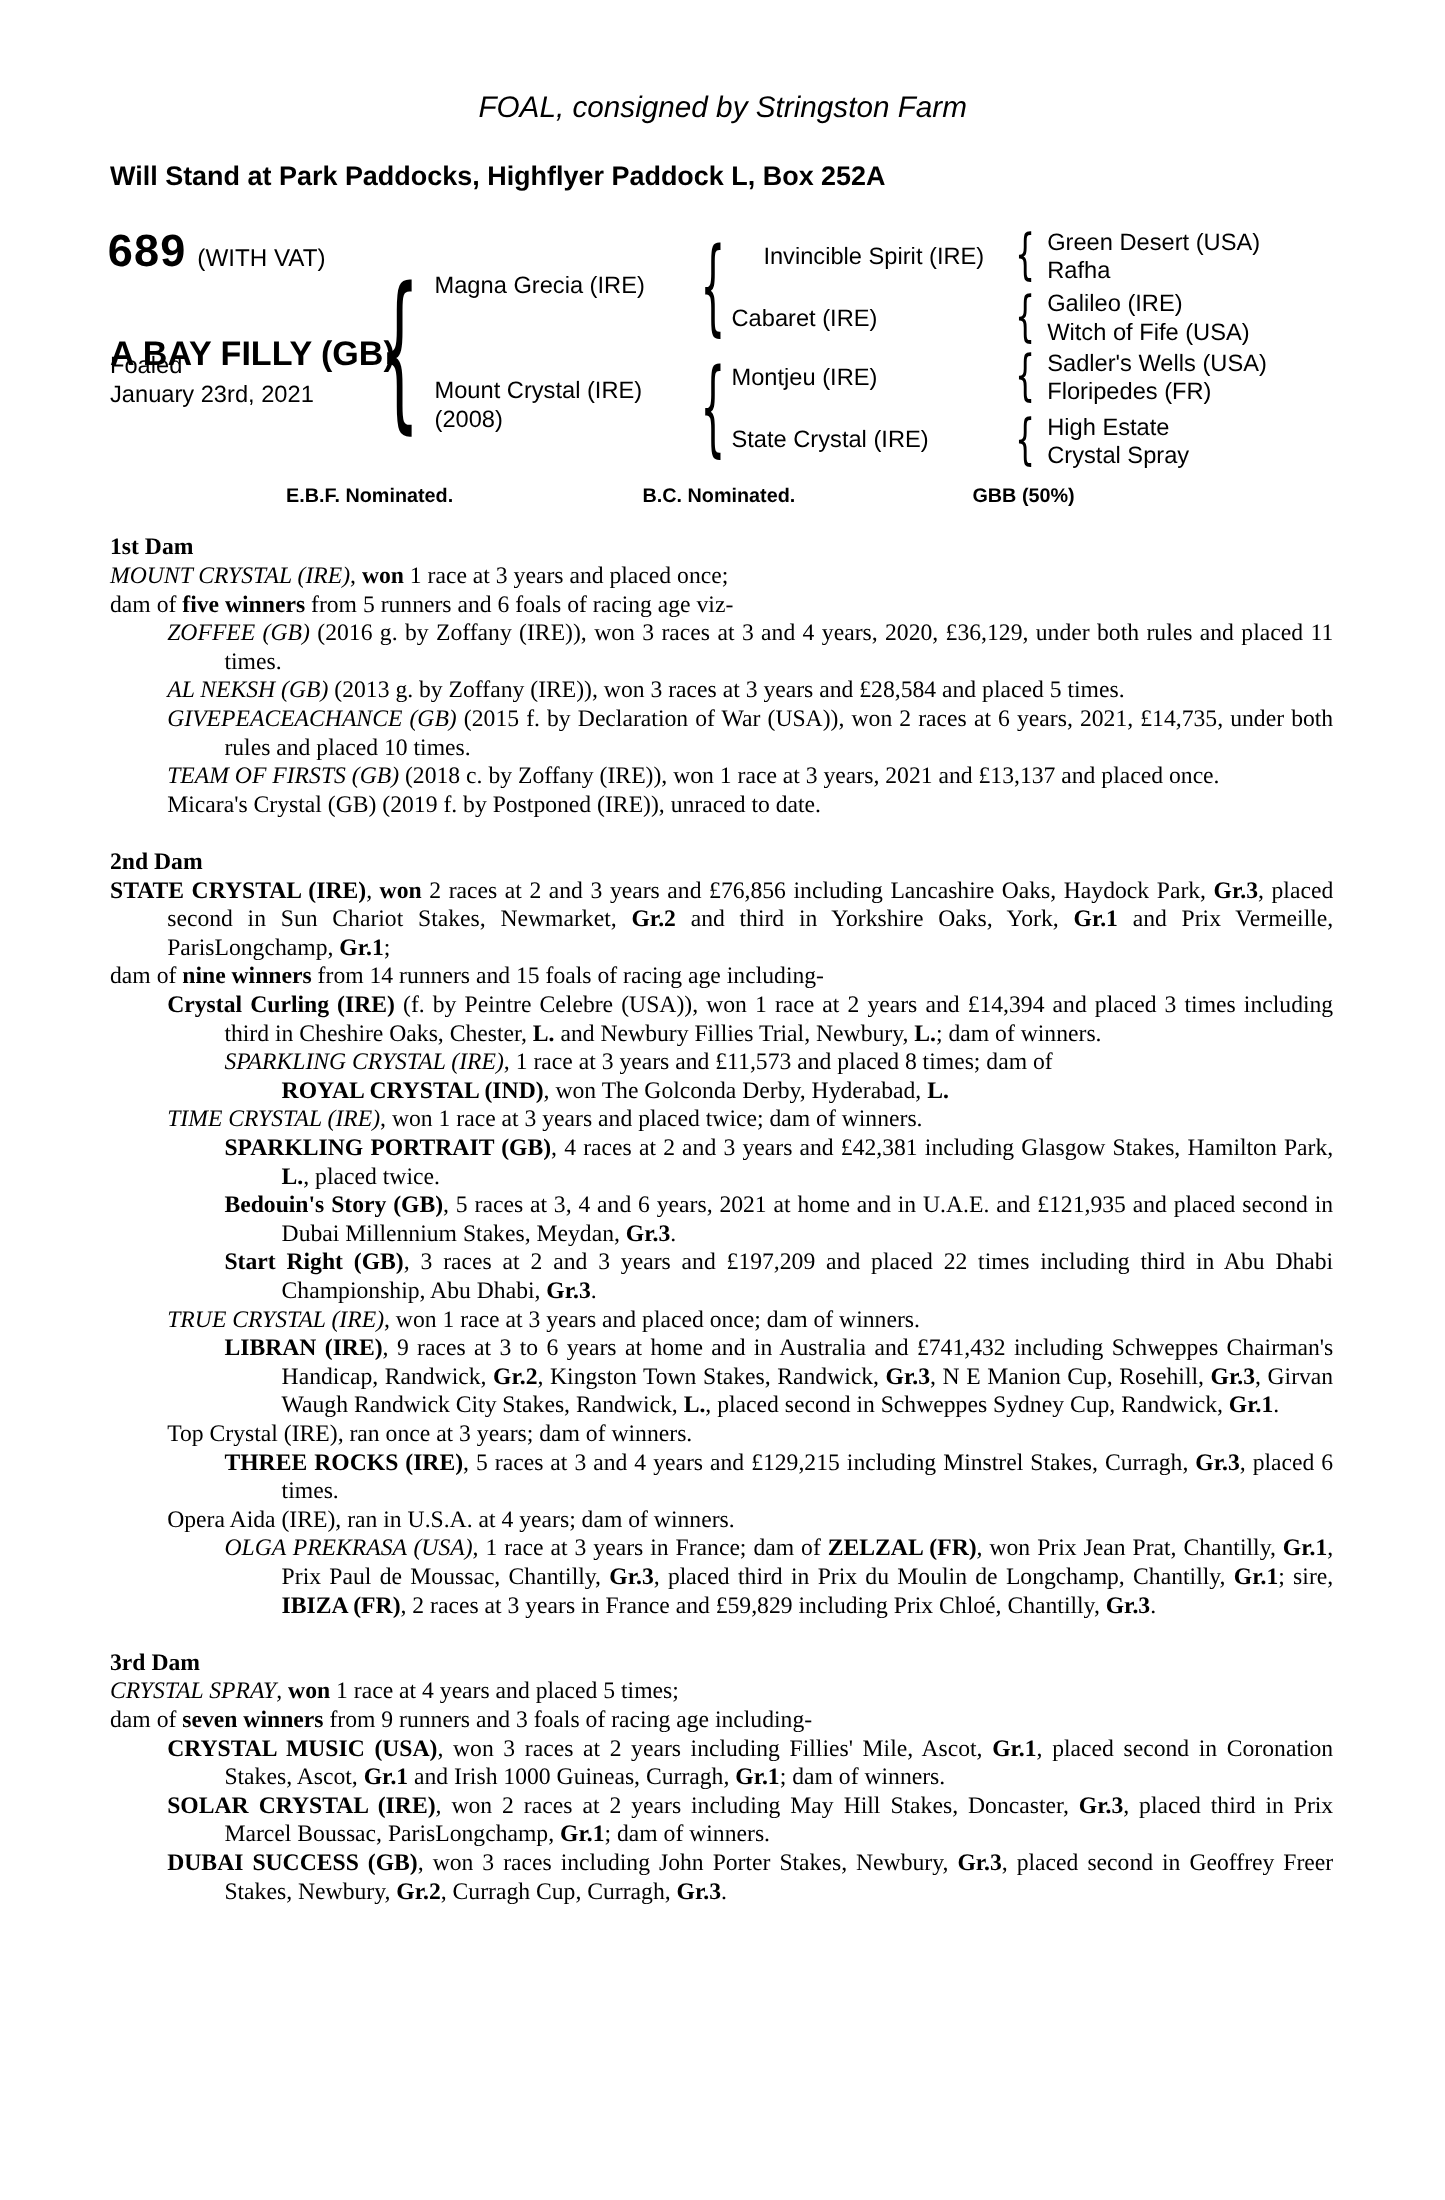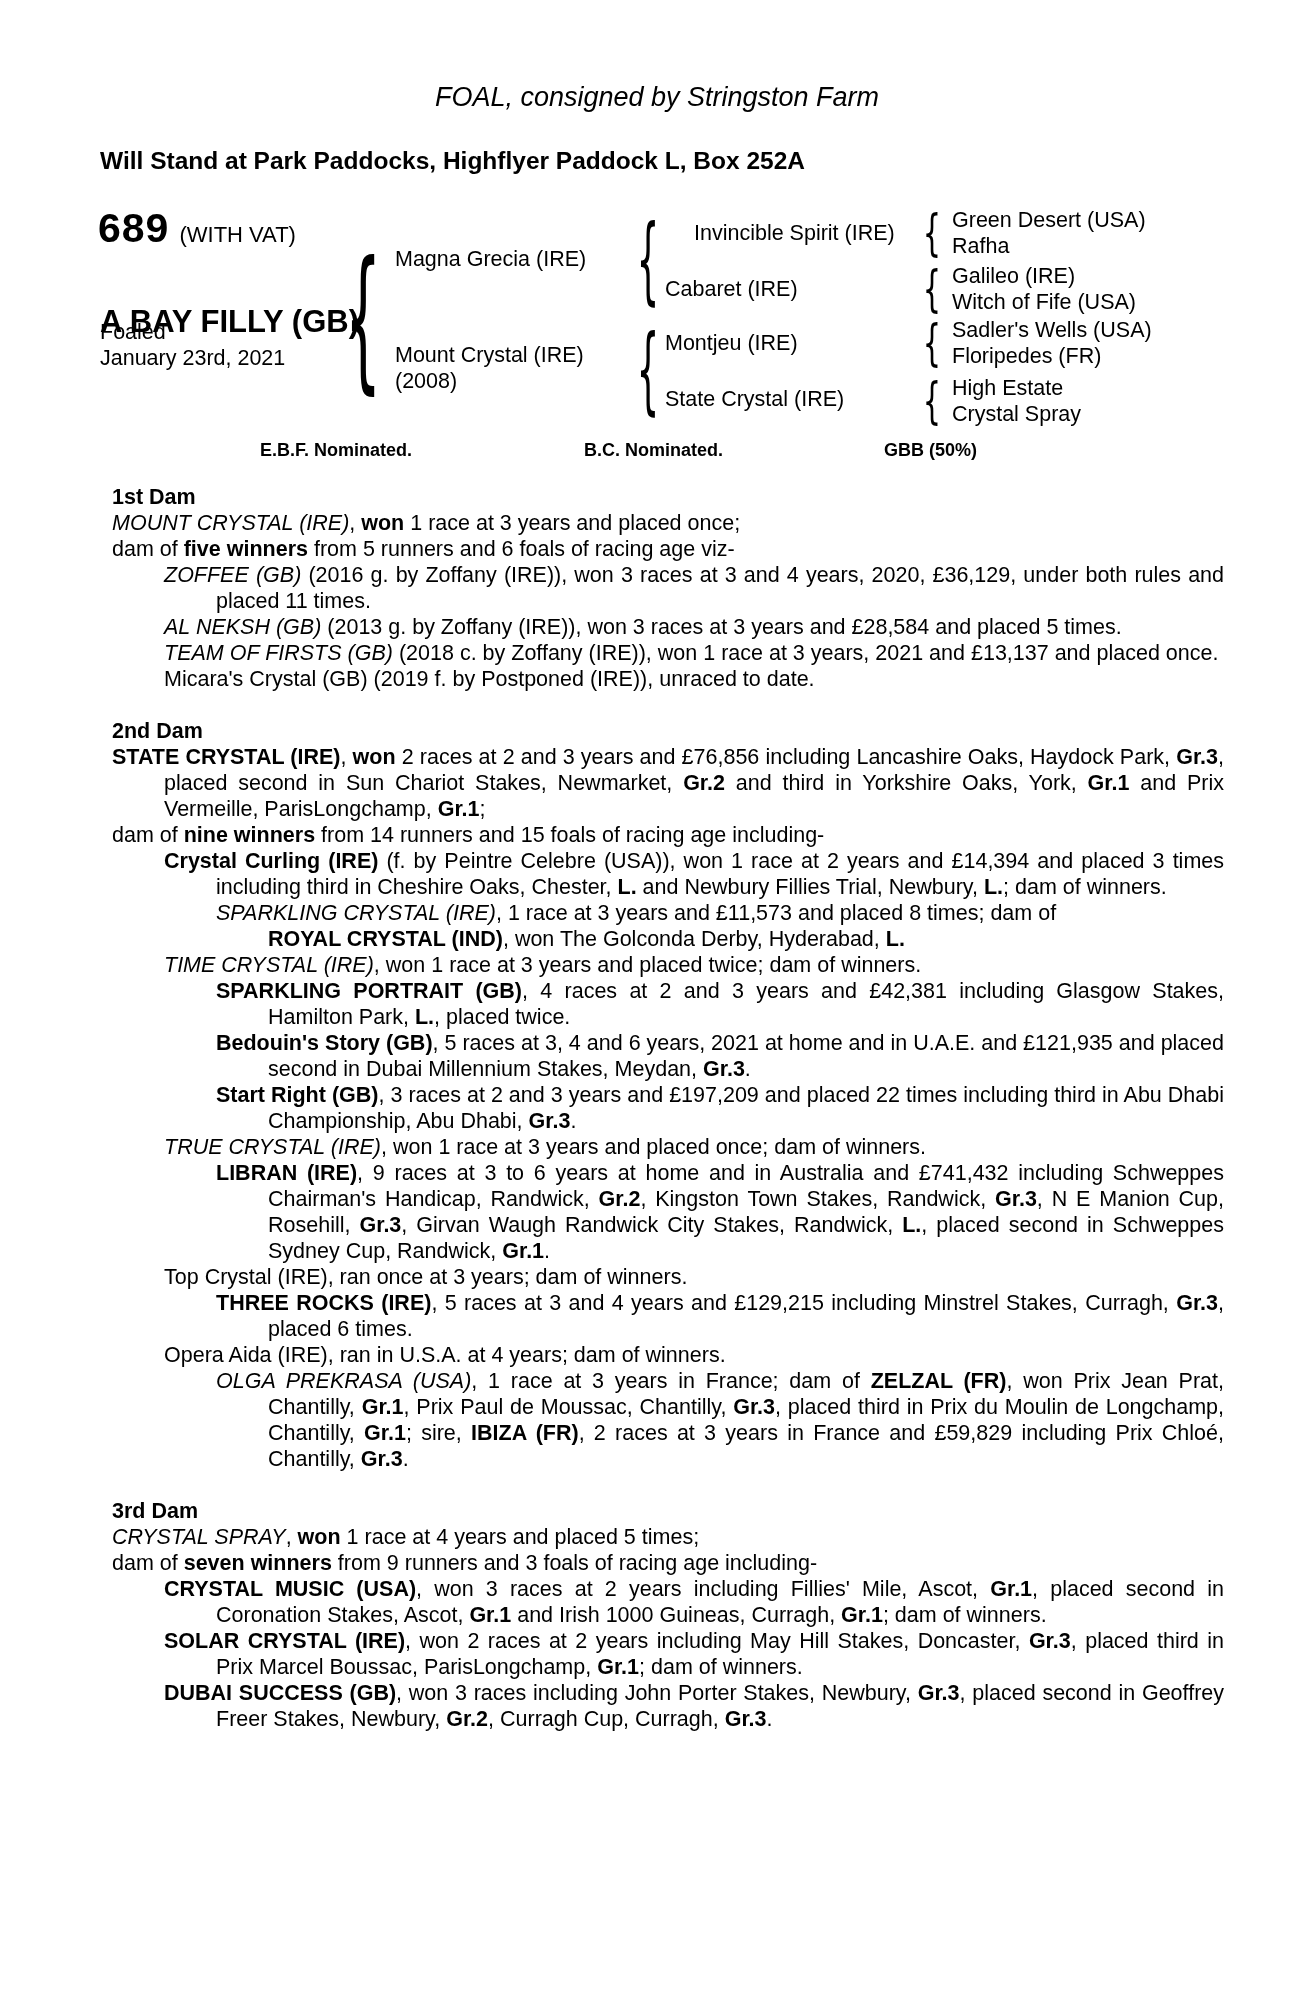--- a/index.html
+++ b/index.html
@@ -24,21 +24,21 @@
   .foaled-date{left:100px;top:346px;font-size:21.5px;}
   
   .ped{font-size:21.5px;line-height:24px;white-space:nowrap;}
   .brace{
     position:absolute;font-family:"DejaVu Sans",sans-serif;line-height:1;
     transform:translate(-50%,-50%) scale(var(--sx,.72),var(--sy,1));
   }
   
   .nom{font-size:18px;font-weight:bold;white-space:nowrap;}
   
-  .body-text{left:112px;top:484px;width:1112px;font-size:21.5px;line-height:26px;}
+  .body-text{left:100px;top:484px;width:1112px;font-size:21.5px;line-height:26px;font-family:Liberation Serif, serif;}
   .body-text p{margin:0;text-align:justify;}
   .dam-heading{font-weight:bold;text-align:left !important;}
   .dam-heading.gap{margin-top:26px !important;}
   .para{padding-left:52px;text-indent:-52px;}
   .lv0{margin-left:0 !important;}
   .lv1{margin-left:52px !important;}
   .lv2{margin-left:104px !important;}
   .lv3{margin-left:156px !important;}
 </style>
 </head>
@@ -87,20 +87,21 @@
   <span class="abs nom" style="left:584px;top:440px">B.C. Nominated.</span>
   <span class="abs nom" style="left:884px;top:440px">GBB (50%)</span>
 </div>
 
 <div class="abs body-text" id="produce-sections">
     <p class="dam-heading">1st Dam</p>
     <p class="para lv0"><span class="i">MOUNT CRYSTAL (IRE)</span><span>, </span><span class="b">won</span><span> 1 race at 3 years and placed once;</span></p>
     <p class="para lv0"><span>dam of </span><span class="b">five winners</span><span> from 5 runners and 6 foals of racing age viz-</span></p>
     <p class="para lv1"><span class="i">ZOFFEE (GB)</span><span> (2016 g. by Zoffany (IRE)), won 3 races at 3 and 4 years, 2020, £36,129, under both rules and placed 11 times.</span></p>
     <p class="para lv1"><span class="i">AL NEKSH (GB)</span><span> (2013 g. by Zoffany (IRE)), won 3 races at 3 years and £28,584 and placed 5 times.</span></p>
+    <p class="para lv1"><span class="i">GIVEPEACEACHANCE (GB)</span><span> (2015 f. by Declaration of War (USA)), won 2 races at 6 years, 2021, £14,735, under both rules and placed 10 times.</span></p>
     <p class="para lv1"><span class="i">TEAM OF FIRSTS (GB)</span><span> (2018 c. by Zoffany (IRE)), won 1 race at 3 years, 2021 and £13,137 and placed once.</span></p>
     <p class="para lv1"><span>Micara's Crystal (GB) (2019 f. by Postponed (IRE)), unraced to date.</span></p>
     <p class="dam-heading gap">2nd Dam</p>
     <p class="para lv0"><span class="b">STATE CRYSTAL (IRE)</span><span>, </span><span class="b">won</span><span> 2 races at 2 and 3 years and £76,856 including Lancashire Oaks, Haydock Park, </span><span class="b">Gr.3</span><span>, placed second in Sun Chariot Stakes, Newmarket, </span><span class="b">Gr.2</span><span> and third in Yorkshire Oaks, York, </span><span class="b">Gr.1</span><span> and Prix Vermeille, ParisLongchamp, </span><span class="b">Gr.1</span><span>;</span></p>
     <p class="para lv0"><span>dam of </span><span class="b">nine winners</span><span> from 14 runners and 15 foals of racing age including-</span></p>
     <p class="para lv1"><span class="b">Crystal Curling (IRE)</span><span> (f. by Peintre Celebre (USA)), won 1 race at 2 years and £14,394 and placed 3 times including third in Cheshire Oaks, Chester, </span><span class="b">L.</span><span> and Newbury Fillies Trial, Newbury, </span><span class="b">L.</span><span>; dam of winners.</span></p>
     <p class="para lv2"><span class="i">SPARKLING CRYSTAL (IRE)</span><span>, 1 race at 3 years and £11,573 and placed 8 times; dam of</span></p>
     <p class="para lv3"><span class="b">ROYAL CRYSTAL (IND)</span><span>, won The Golconda Derby, Hyderabad, </span><span class="b">L.</span></p>
     <p class="para lv1"><span class="i">TIME CRYSTAL (IRE)</span><span>, won 1 race at 3 years and placed twice; dam of winners.</span></p>
     <p class="para lv2"><span class="b">SPARKLING PORTRAIT (GB)</span><span>, 4 races at 2 and 3 years and £42,381 including Glasgow Stakes, Hamilton Park, </span><span class="b">L.</span><span>, placed twice.</span></p>

